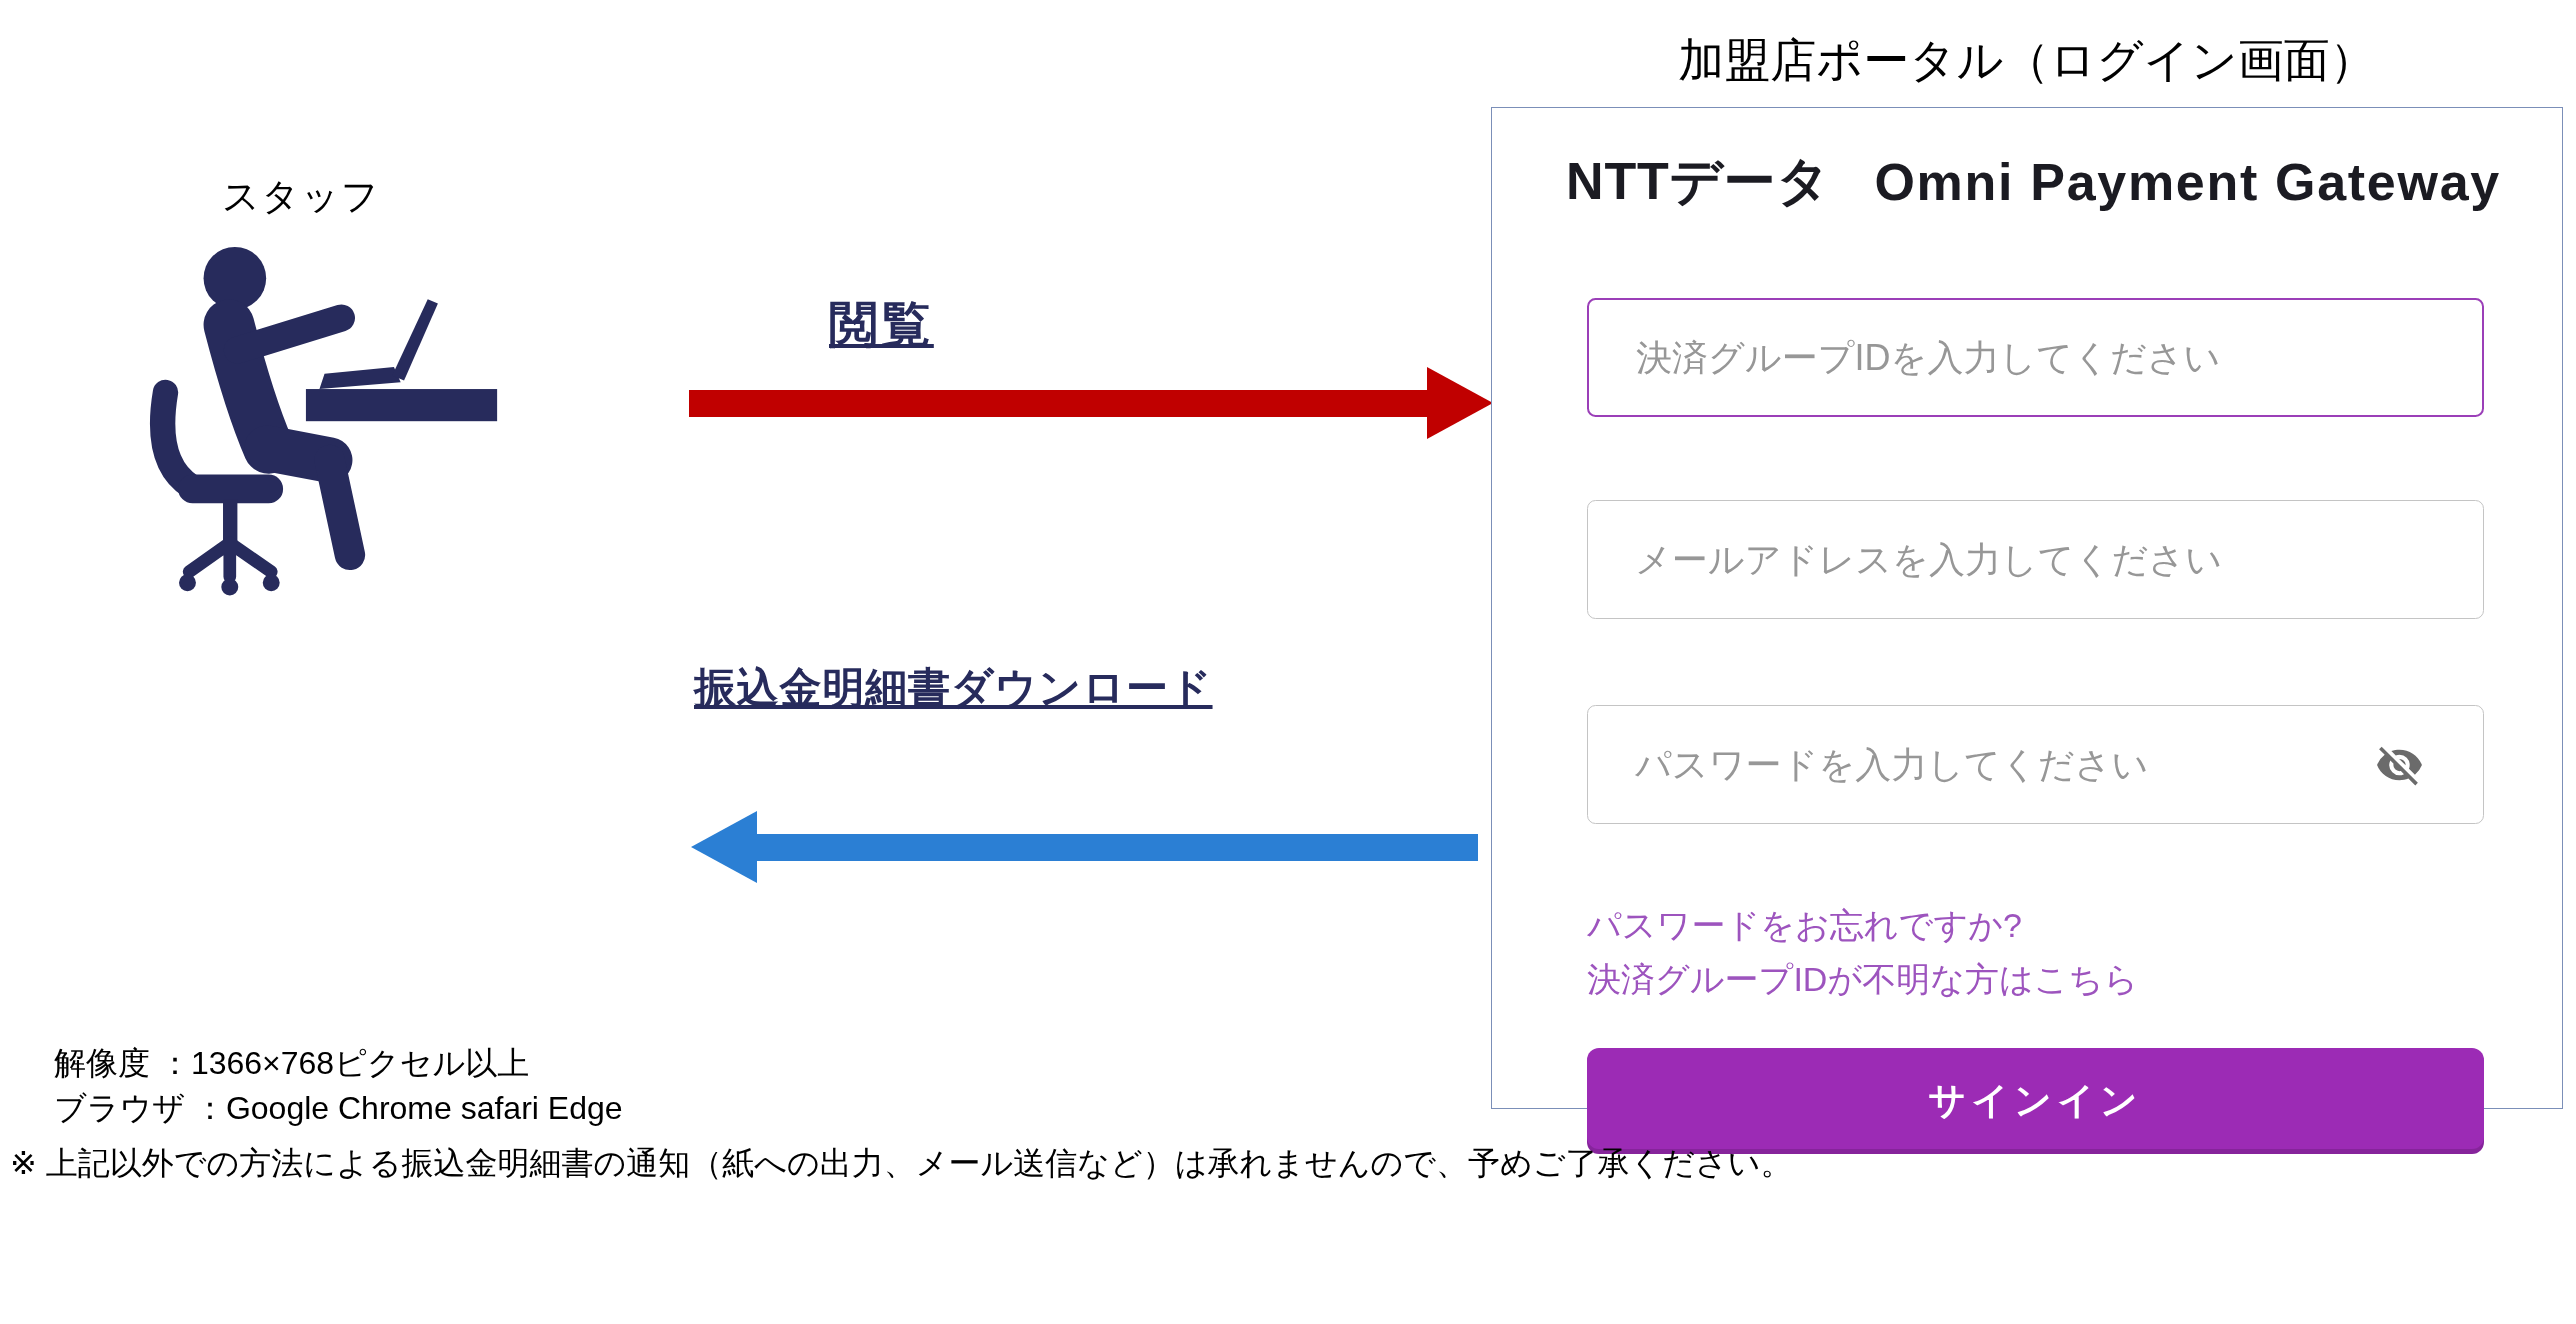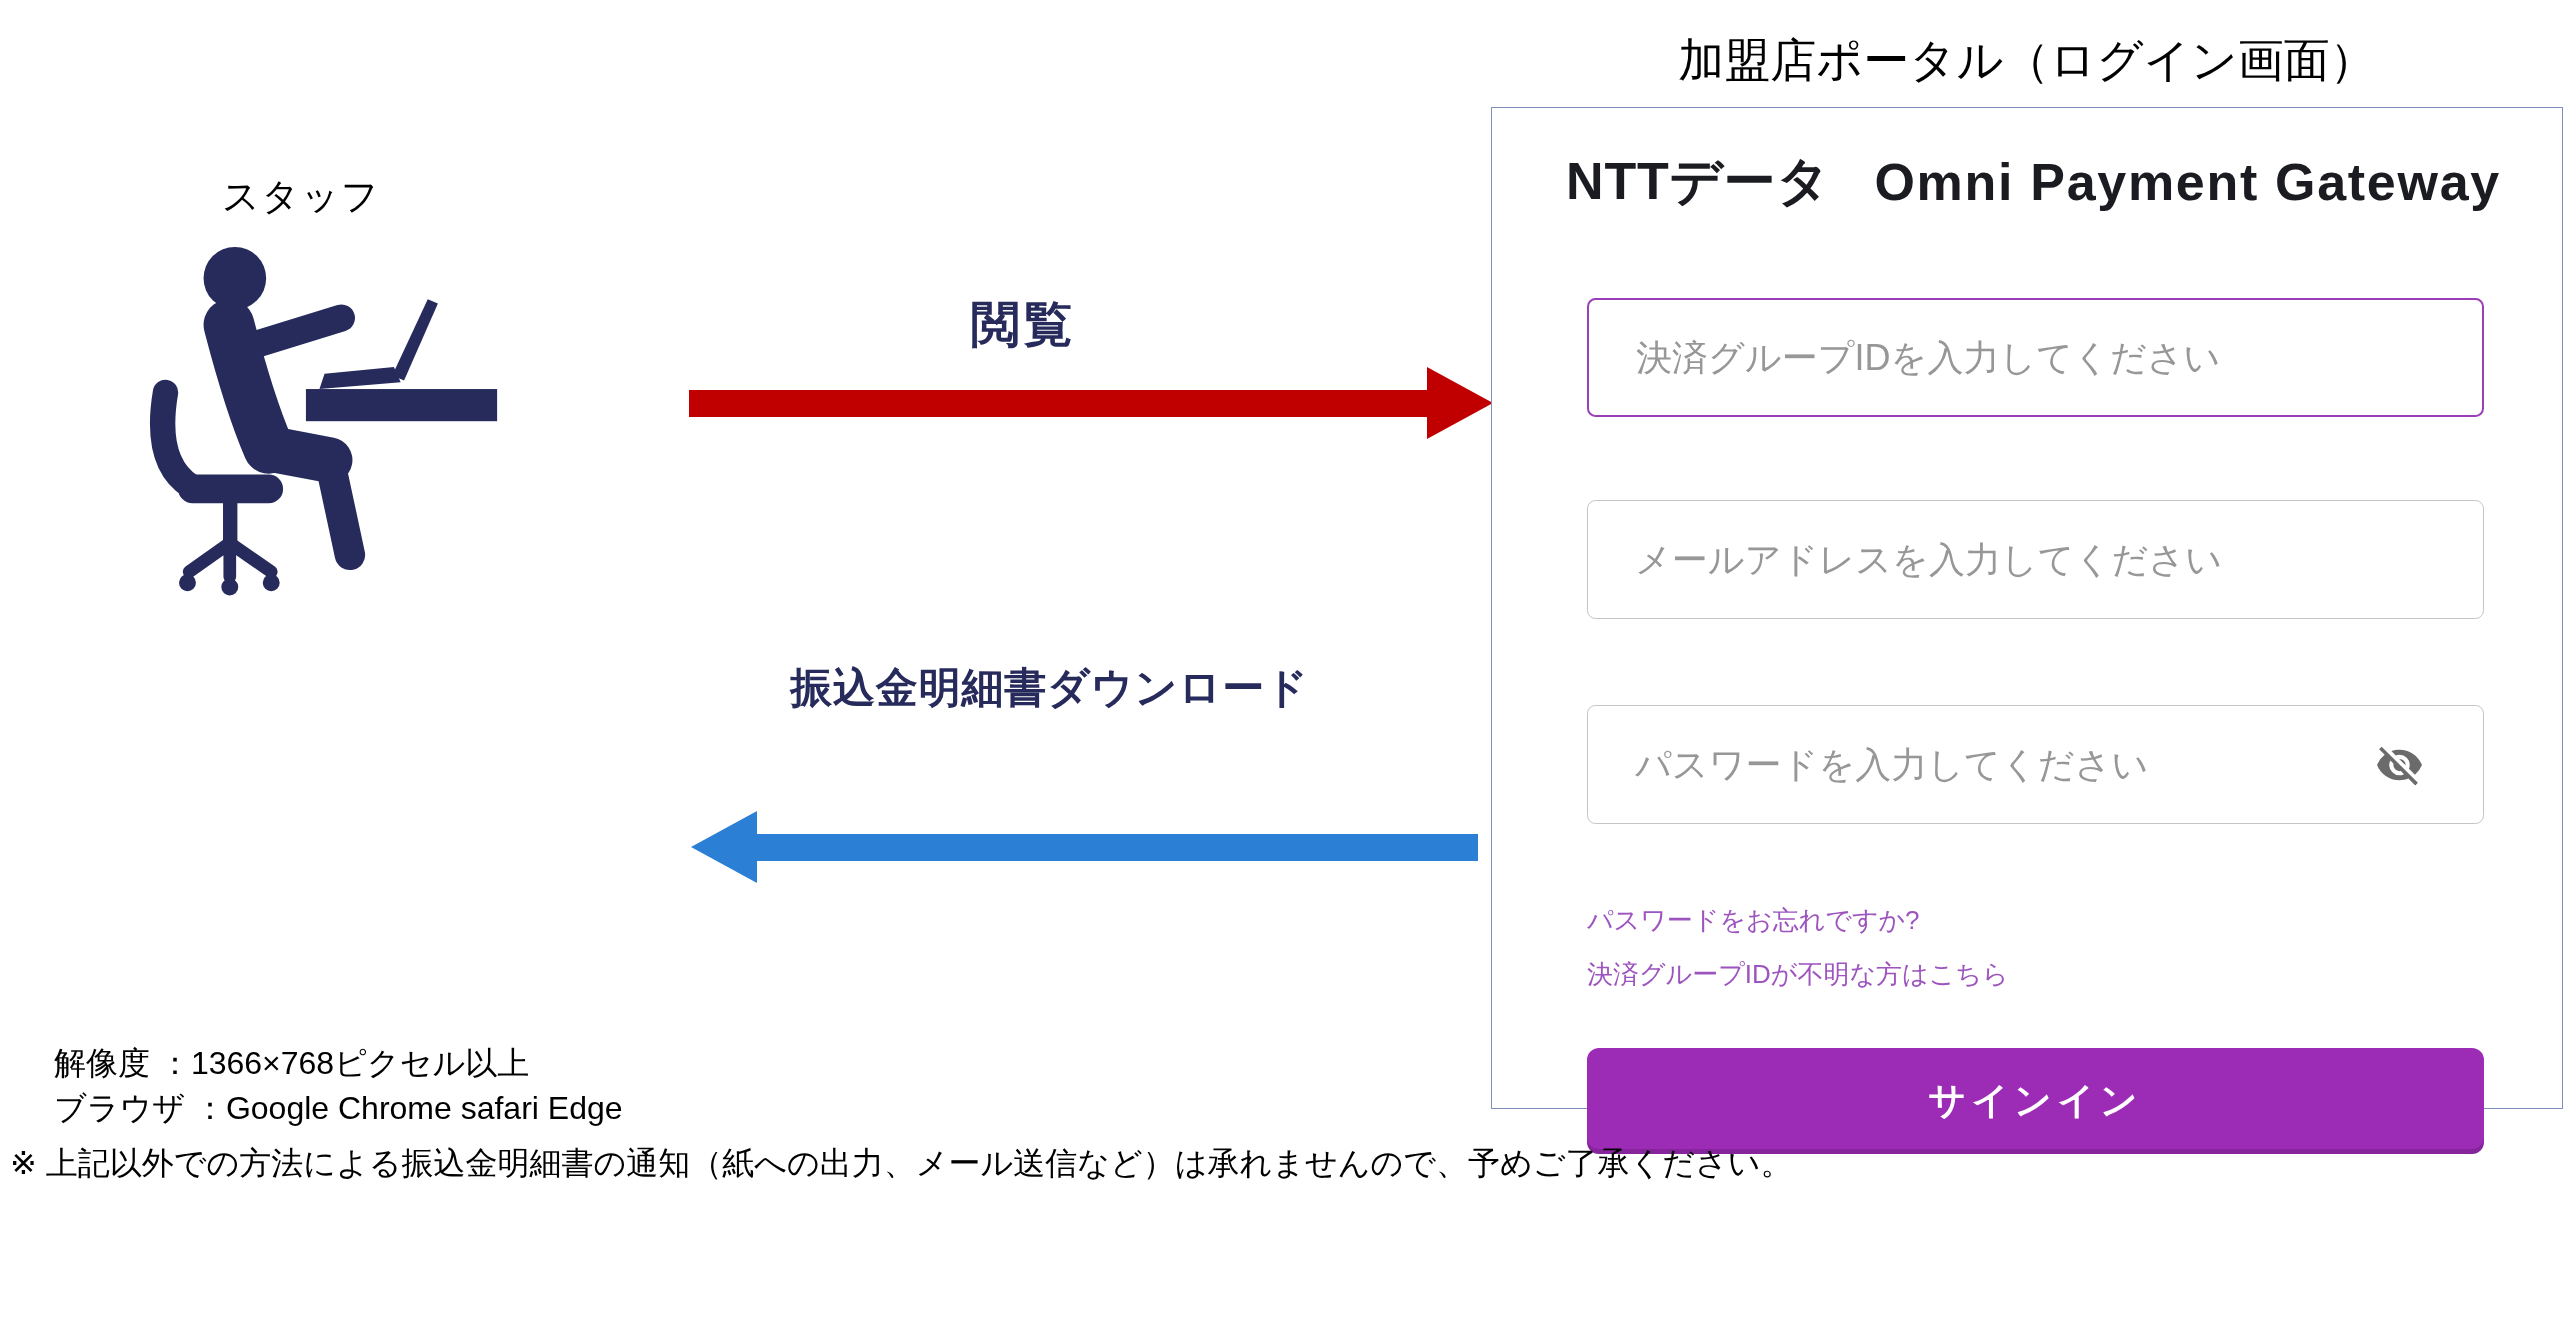--- a/index.html
+++ b/index.html
@@ -20,21 +20,21 @@
   
   .arrow-body{height:27px;}
   .view-arrow-body{left:689px;top:390px;width:738px;background:var(--red);}
   .view-arrow-head{left:1427px;top:367px;width:0;height:0;
     border-top:36px solid transparent;border-bottom:36px solid transparent;
     border-left:66px solid var(--red);}
   .download-arrow-body{left:757px;top:834px;width:721px;background:var(--blue);}
   .download-arrow-head{left:691px;top:811px;width:0;height:0;
     border-top:36px solid transparent;border-bottom:36px solid transparent;
     border-right:66px solid var(--blue);}
-  .arrow-label{color:var(--navy);font-weight:700;text-align:center;}
+  .arrow-label{color:var(--navy);font-weight:700;text-align:left;text-decoration:underline;}
   .view-label{left:829px;top:292px;width:389px;font-size:49px;letter-spacing:3.4px;}
   .download-label{left:694px;top:619px;width:711px;font-size:42px;letter-spacing:0.8px;margin-top:41px;}
 
   
   .card-title{left:1491px;top:30px;width:1072px;text-align:center;font-size:46px;color:#000;}
   .login-card{left:1491px;top:107px;width:1072px;height:1002px;background:#fff;
     border:1.7px solid var(--card_border);}
   .brand{left:93px;top:39px;width:897px;display:flex;align-items:center;justify-content:center;
     gap:22px;color:var(--logo);}
   .brand .brand-jp{font-size:52px;font-weight:700;letter-spacing:0.8px;white-space:nowrap;}
@@ -44,21 +44,21 @@
   .field{left:95px;width:897px;height:119px;border-radius:8.5px;background:#fff;}
   .field input{width:100%;height:100%;border:none;outline:none;background:transparent;
     font-family:inherit;font-size:36px;padding:0 102px 0 47px;color:#333;}
   .field input::placeholder{color:var(--placeholder);opacity:1;}
   .field-group{top:190px;border:2.5px solid #9b3fb8;}
   .field-email{top:392px;border:1.7px solid var(--field_border);}
   .field-password{top:597px;border:1.7px solid var(--field_border);}
   .eye{position:absolute;right:59px;top:50%;transform:translateY(-50%);width:49px;height:49px;
     color:var(--icon_gray);cursor:pointer;}
 
-  .card-link{left:95px;font-size:26px;color:var(--link);font-weight:500;cursor:pointer;
+  .card-link{left:95px;font-size:34px;color:var(--link);font-weight:500;cursor:pointer;
     white-space:nowrap;}
   .link-forgot{top:795px;}
   .link-groupid{top:849px;}
 
   .signin-btn{left:95px;top:940px;width:897px;height:106px;border:none;border-radius:12px;
     background:var(--accent);color:#fff;font-family:inherit;font-size:37px;font-weight:700;
     letter-spacing:5px;cursor:pointer;box-shadow:inset 0 -5px 0 rgba(0,0,0,.14);}
 
   
   .notes{left:10px;top:1041px;font-size:32px;color:#000;}

